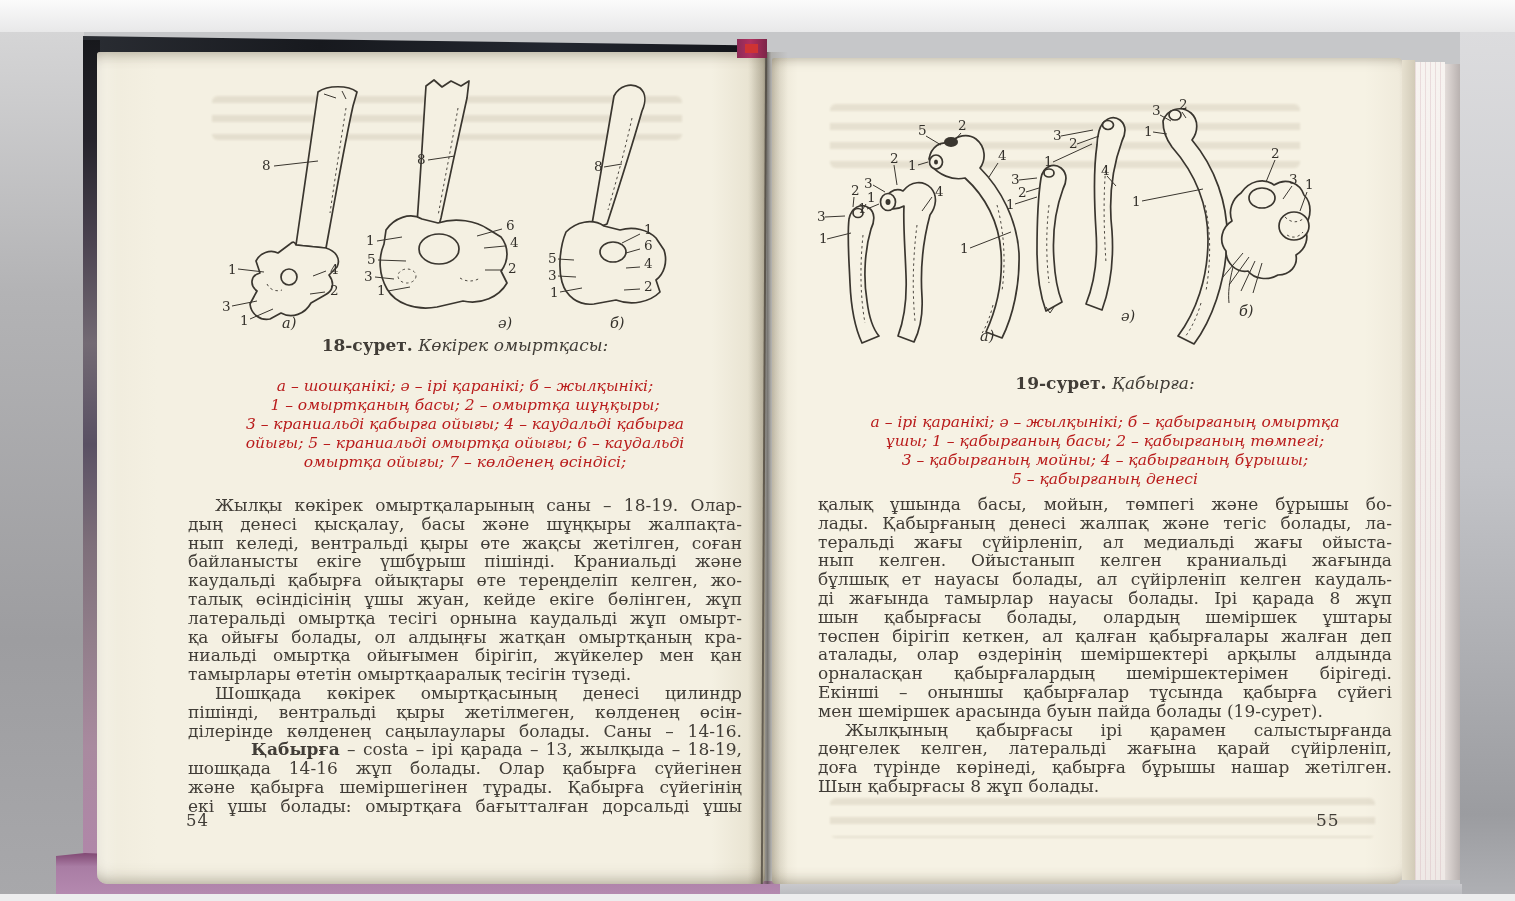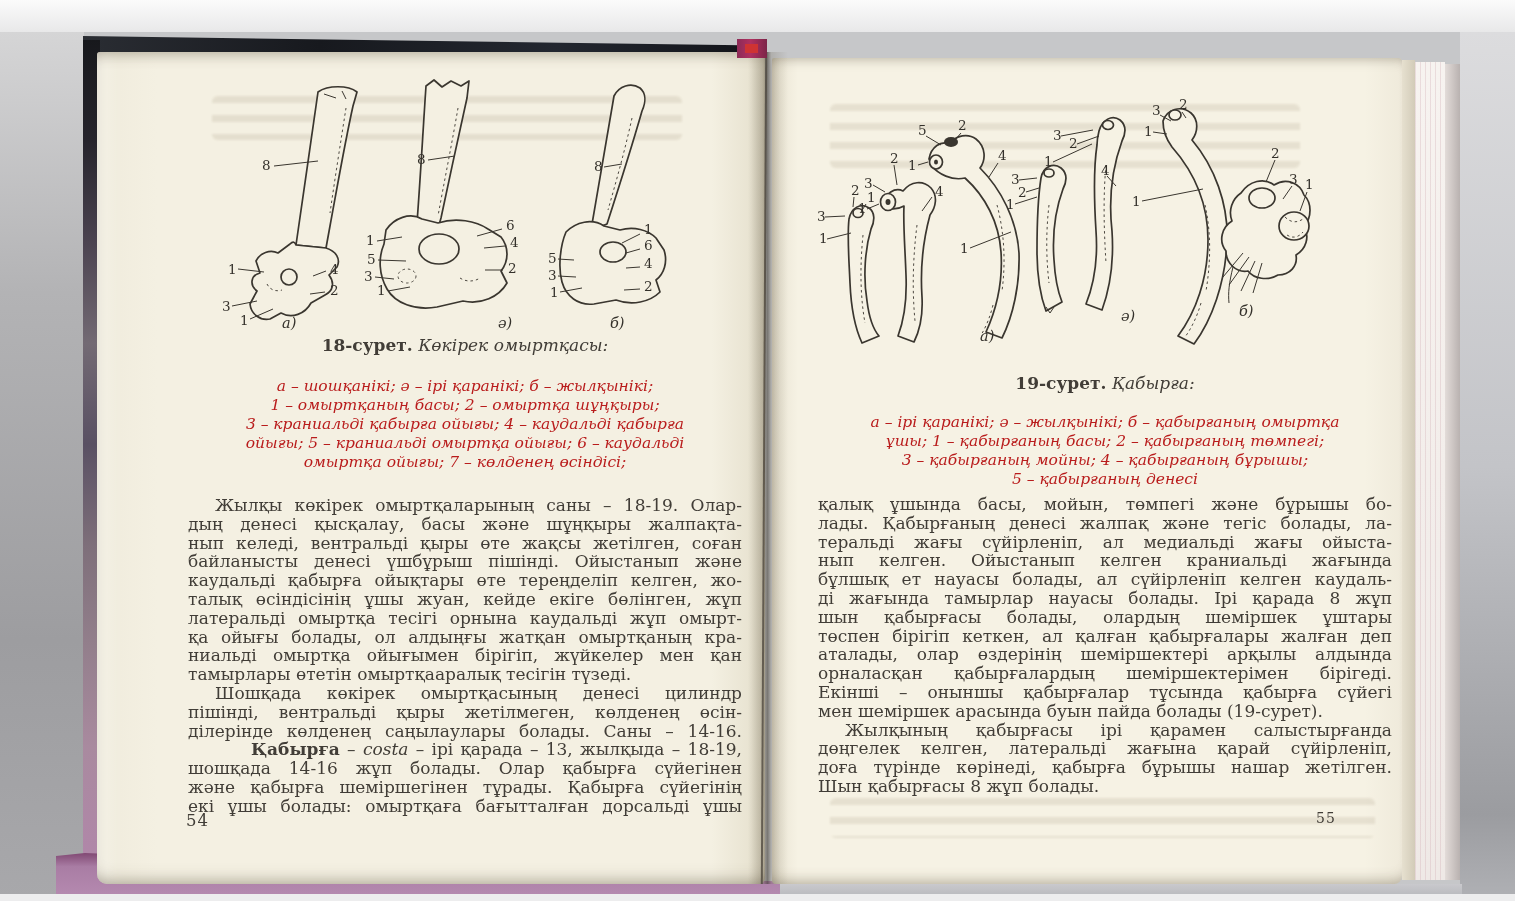--- a/index.html
+++ b/index.html
@@ -57,29 +57,29 @@
   .caption{text-align:center;font-size:17px;}
   .cap-no{font-weight:bold;}
   .cap-title{font-style:italic;}
   .legend{font-size:15.5px;line-height:19px;color:#b91c1c;}
   .legend .tl{text-align:center;font-style:italic;}
   .bodycol{font-size:17px;line-height:18.8px;text-align:justify;}
   .bodycol .tl{text-align:justify;text-align-last:justify;}
   .bodycol .tl.end{text-align-last:left;}
   .bodycol .tl.ind{text-indent:27px;}
   .st-b{font-weight:bold;margin-left:36px;}
-  .st-i{font-style:italic;margin-top:25px;}
+  .st-i{margin-top:25px;}
   #cap18{left:188px;top:335px;width:554px;}
   #leg18{left:188px;top:377px;width:554px;}
   #body54{left:188px;top:496px;width:554px;}
   #pn54{left:186px;top:811px;font-size:16.5px;letter-spacing:1px;}
   #cap19{left:818px;top:373px;width:574px;}
   #leg19{left:818px;top:413px;width:574px;}
   #body55{left:818px;top:495px;width:574px;}
-  #pn55{left:1316px;top:810px;font-size:14px;letter-spacing:1px;}
+  #pn55{left:1316px;top:810px;font-size:17px;letter-spacing:1px;}
 </style>
 </head>
 <body>
 
 <div id="scan">
   <div class="abs" id="top-strip"></div>
   <div class="abs" id="left-strip"></div>
   <div class="abs" id="right-strip"></div>
   <div class="abs" id="cover-top"></div>
   <div class="abs" id="cover-left"></div>
@@ -282,21 +282,21 @@
       <div class="tl">а – шошқанікі; ә – ірі қаранікі; б – жылқынікі;</div>
       <div class="tl">1 – омыртқаның басы; 2 – омыртқа шұңқыры;</div>
       <div class="tl">3 – краниальді қабырға ойығы; 4 – каудальді қабырға</div>
       <div class="tl">ойығы; 5 – краниальді омыртқа ойығы; 6 – каудальді</div>
       <div class="tl">омыртқа ойығы; 7 – көлденең өсіндісі;</div>
     </div>
   <div class="abs bodycol" id="body54">
       <div class="tl ind"><span>Жылқы көкірек омыртқаларының саны – 18-19. Олар-</span></div>
       <div class="tl"><span>дың денесі қысқалау, басы және шұңқыры жалпақта-</span></div>
       <div class="tl"><span>нып келеді, вентральді қыры өте жақсы жетілген, соған</span></div>
-      <div class="tl"><span>байланысты денесі үшбұрыш пішінді. Ойыстанып және</span></div>
+      <div class="tl"><span>байланысты екіге үшбұрыш пішінді. Краниальді және</span></div>
       <div class="tl"><span>каудальді қабырға ойықтары өте тереңделіп келген, жо-</span></div>
       <div class="tl"><span>талық өсіндісінің ұшы жуан, кейде екіге бөлінген, жұп</span></div>
       <div class="tl"><span>латеральді омыртқа тесігі орнына каудальді жұп омырт-</span></div>
       <div class="tl"><span>қа ойығы болады, ол алдыңғы жатқан омыртқаның кра-</span></div>
       <div class="tl"><span>ниальді омыртқа ойығымен бірігіп, жүйкелер мен қан</span></div>
       <div class="tl end"><span>тамырлары өтетін омыртқааралық тесігін түзеді.</span></div>
       <div class="tl ind"><span>Шошқада көкірек омыртқасының денесі цилиндр</span></div>
       <div class="tl"><span>пішінді, вентральді қыры жетілмеген, көлденең өсін-</span></div>
       <div class="tl"><span>ділерінде көлденең саңылаулары болады. Саны – 14-16.</span></div>
       <div class="tl ind"><span class="st-b">Қабырға</span><span> – </span><span class="st-i">costa</span><span> – ірі қарада – 13, жылқыда – 18-19,</span></div>

